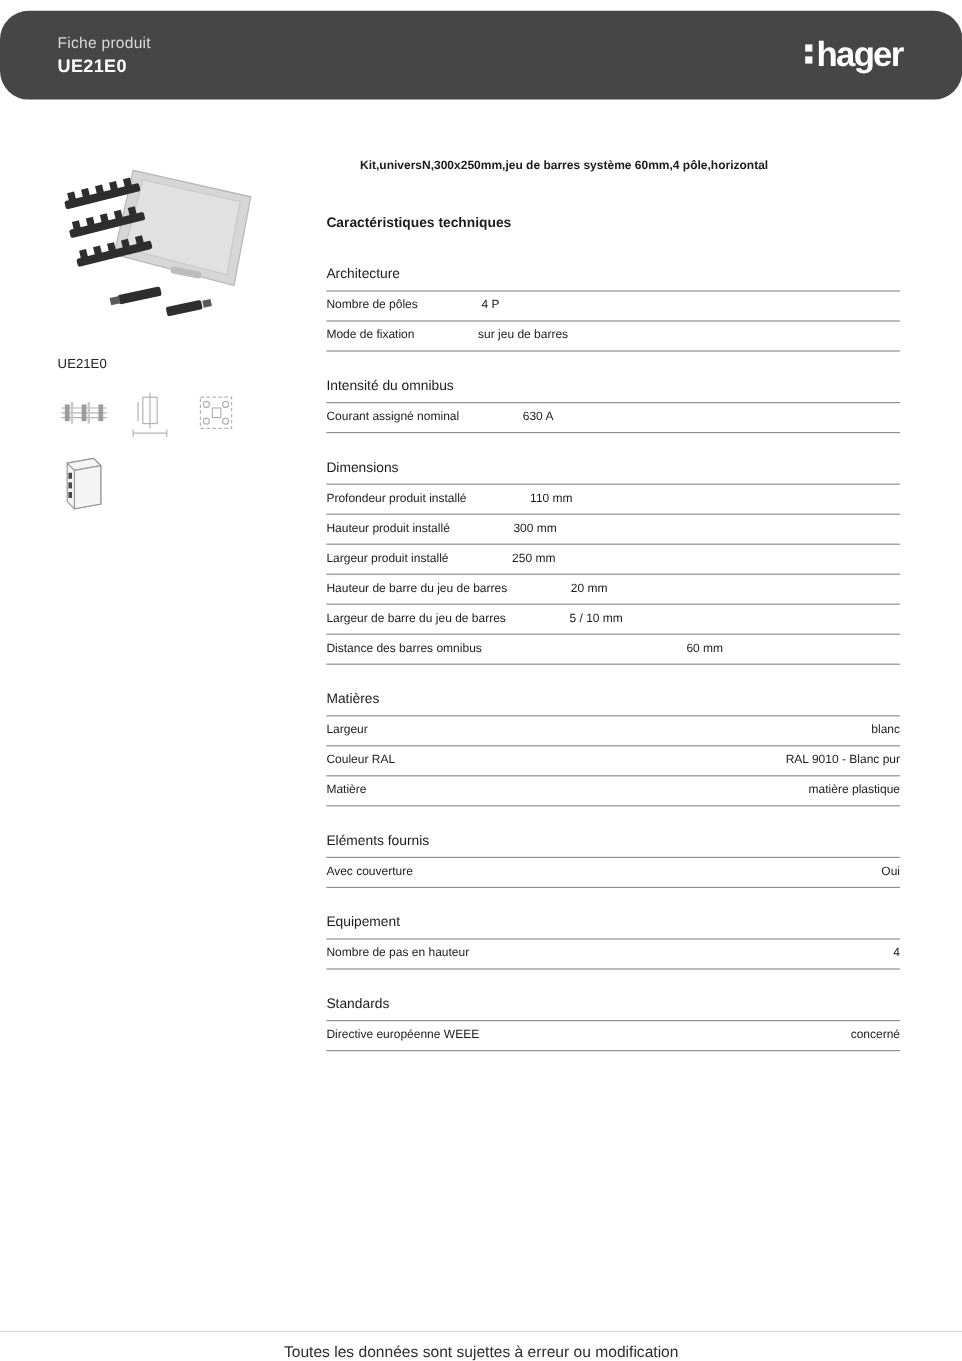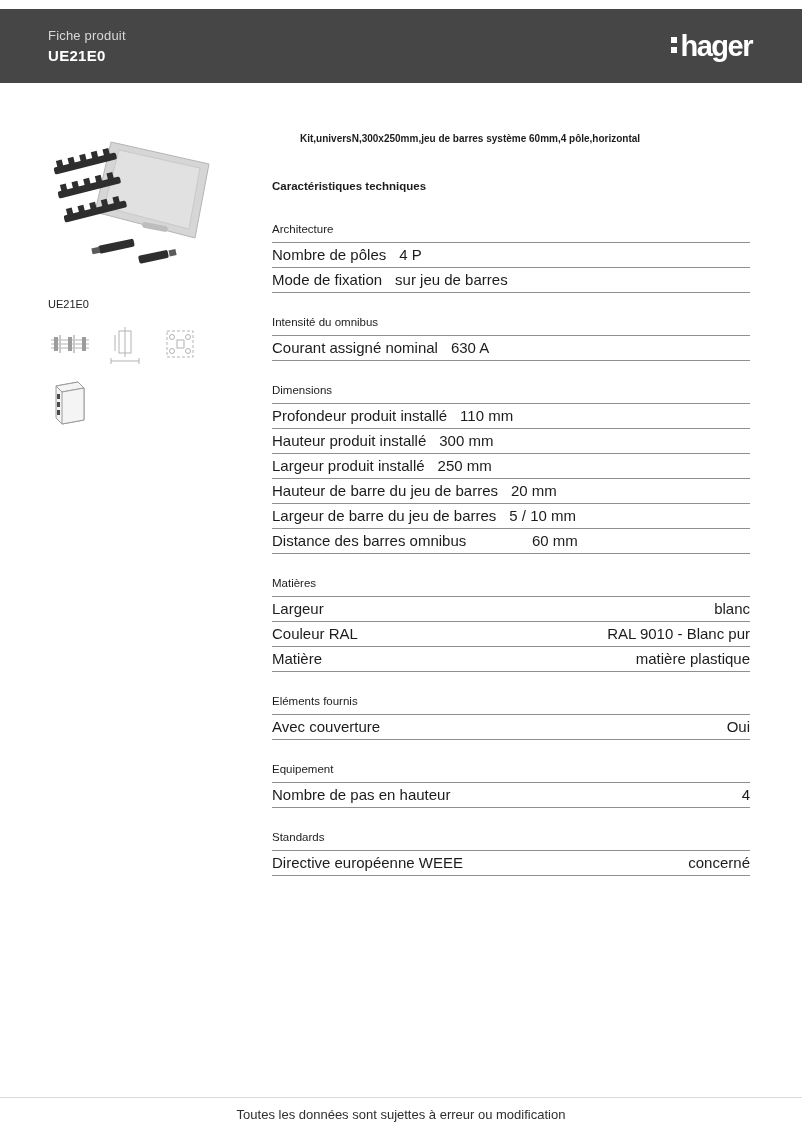--- a/index.html
+++ b/index.html
@@ -14,20 +14,21 @@
 
   
   .header {
     margin-top: 9px;
     height: 74px;
     background: #464646;
     display: flex;
     justify-content: space-between;
     align-items: center;
     padding: 0 50px 0 48px;
+    border-radius: 24px;
   }
   .header-left { display: flex; flex-direction: column; gap: 4px; }
   .header-sub   { font-size: 13px; color: #d8d8d8; letter-spacing: .2px; }
   .header-title { font-size: 15px; font-weight: bold; color: #ffffff; letter-spacing: .3px; }
 
   .logo { display: flex; align-items: flex-end; }
   .logo-dots { display: flex; flex-direction: column; gap: 4px; margin: 0 4px 8px 0; }
   .logo-dots span { width: 6px; height: 6px; background: #ffffff; display: block; }
   .logo-text { font-size: 29px; font-weight: bold; color: #ffffff; letter-spacing: -1.5px; line-height: 1; }
 
@@ -49,32 +50,33 @@
   .doc-subtitle { font-size: 11.5px; font-weight: bold; margin: 0 0 31px 0; }
 
   .section { margin-bottom: 23px; }
   .section-heading {
     font-size: 11.5px; font-weight: normal;
     padding-bottom: 7px;
     border-bottom: 1px solid #8f8f8f;
   }
   .spec-row {
     display: flex; align-items: flex-end;
-    font-size: 15px; line-height: 12px;
+    font-size: 10px; line-height: 12px;
     padding: 6px 0;
     border-bottom: 1px solid #8f8f8f;
+    gap: 40px;
   }
   .spec-row.align-inline .spec-value { margin-left: 13px; }
   .spec-row.align-right { justify-content: space-between; }
   .spec-row.wide-label .spec-label { width: 260px; flex: none; }
   .spec-row.wide-label .spec-value { margin-left: 0; }
 
   
   .footer {
-    position: absolute; left: 0; right: 0; bottom: 12px;
+    position: absolute; left: 0; right: 0; bottom: 0;
     border-top: 1px solid #d9d9d9;
     padding-top: 9px;
     text-align: center;
     font-size: 13px;
     color: #2e2e2e;
   }
 </style>
 </head>
 <body>
 

